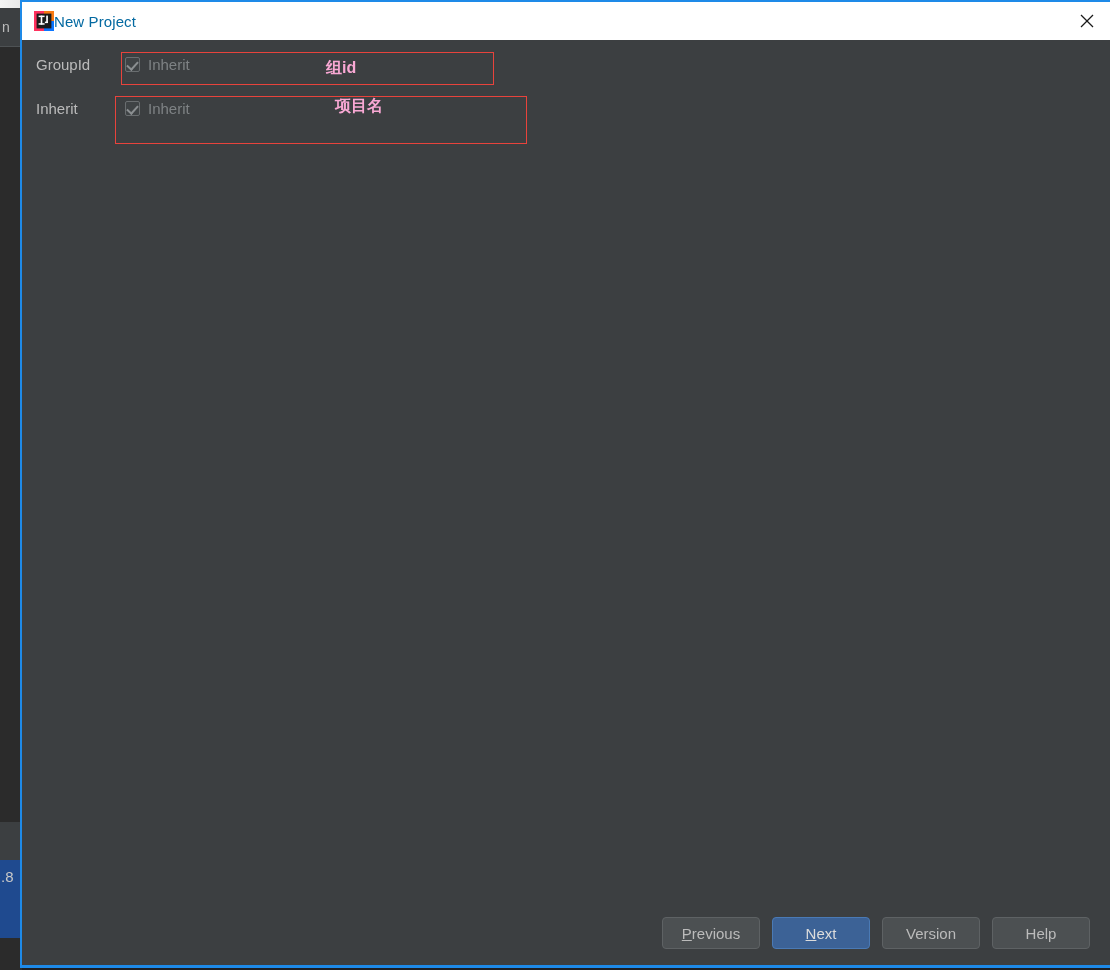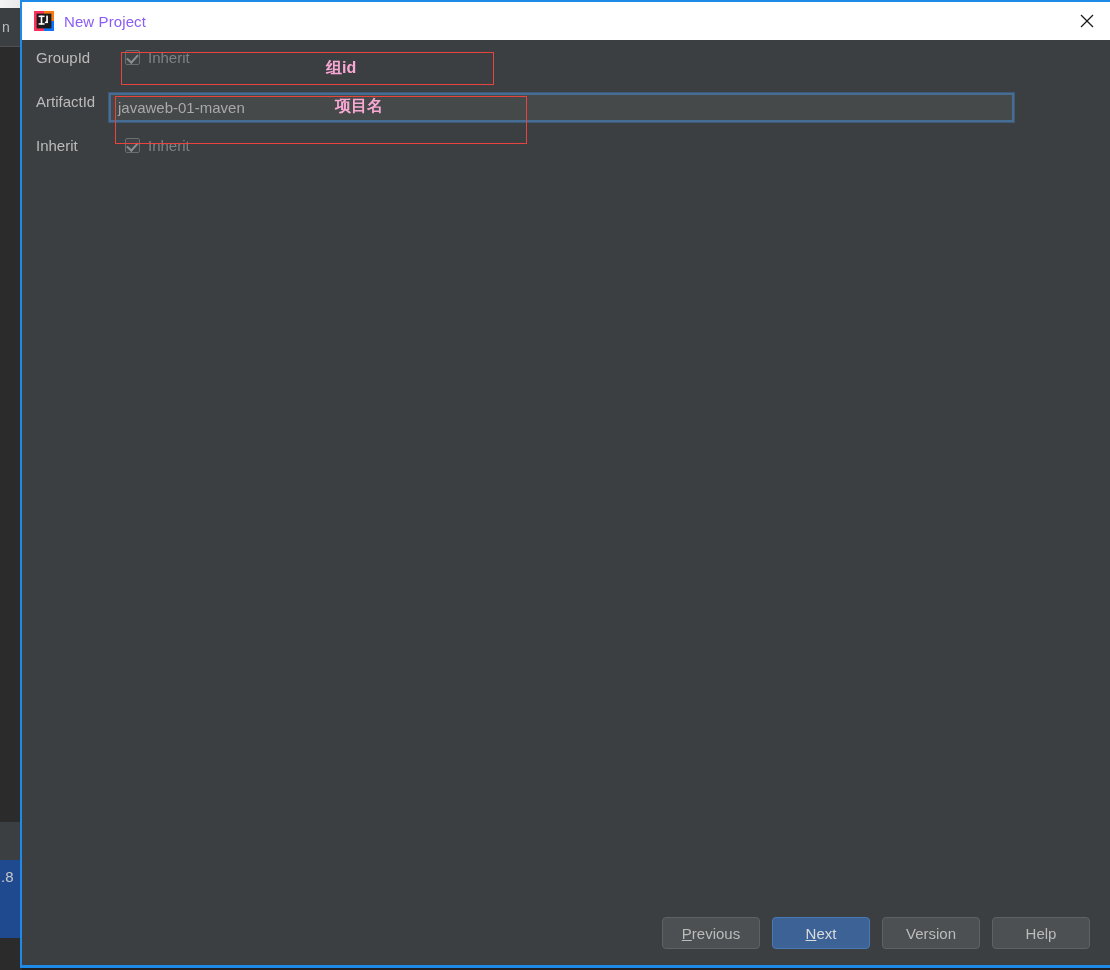--- a/index.html
+++ b/index.html
@@ -108,23 +108,22 @@
     flex: 0 0 auto;
     position: relative;
   }
   .ij-icon {
     width: 20px; height: 20px;
     margin-left: 12px;
     position: relative;
     flex: 0 0 auto;
   }
   .title-text {
-    margin-left: 10px;
-    font-size: 15px;
-    color: #8b5cf6;
+    font-size: 15px;
+    color: #0369a1;
     letter-spacing: 0.1px;
   }
   .titlebar-close {
     position: absolute;
     right: 0; top: 0;
     width: 46px; height: 38px;
     display: flex;
     align-items: center;
     justify-content: center;
     cursor: default;
@@ -138,21 +137,21 @@
   }
 
   .form {
     position: absolute;
     left: 0; top: 0;
     right: 0;
     padding-top: 9px;
   }
   .form-row {
     display: flex;
-    align-items: flex-start;
+    align-items: center;
     height: 31px;
     margin-bottom: 13px;
     position: relative;
   }
   .form-label {
     width: 87px;
     flex: 0 0 auto;
     text-align: left;
     padding-left: 14px;
     box-sizing: border-box;
@@ -313,31 +312,20 @@
           <div class="form-label">GroupId</div>
           <div class="field-spacer"></div>
           <div class="inherit-box">
             <span class="checkbox">
                 <span class="tick"></span>
               </span>
             <span class="inherit-label">Inherit</span>
           </div>
         </div>
 
-        <div class="form-row">
-          <div class="form-label">ArtifactId</div>
-          <div class="field focused">
-            <span>javaweb-01-maven</span>
-          </div>
-          <div class="field-spacer"></div>
-          <div class="inherit-box empty">
-            <span class="checkbox"></span>
-            <span class="inherit-label"></span>
-          </div>
-        </div>
 
         <div class="form-row">
           <div class="form-label">Inherit</div>
           <div class="field-spacer"></div>
           <div class="inherit-box">
             <span class="checkbox">
                 <span class="tick"></span>
               </span>
             <span class="inherit-label">Inherit</span>
           </div>

